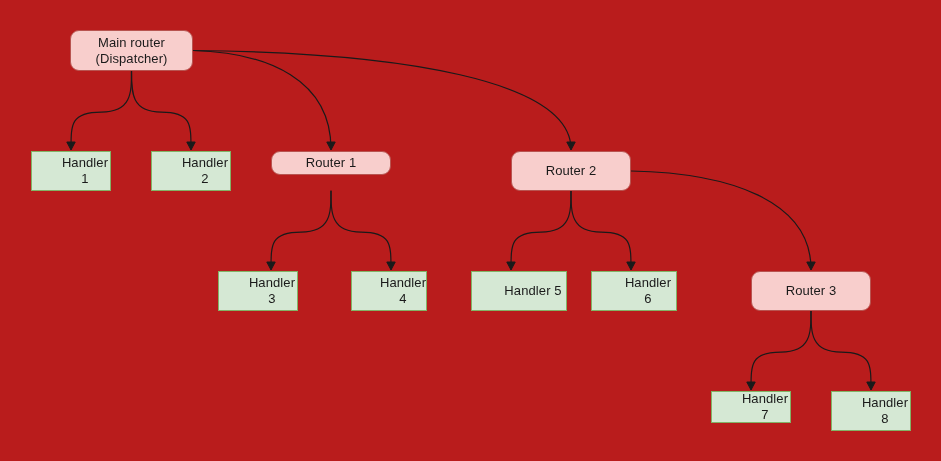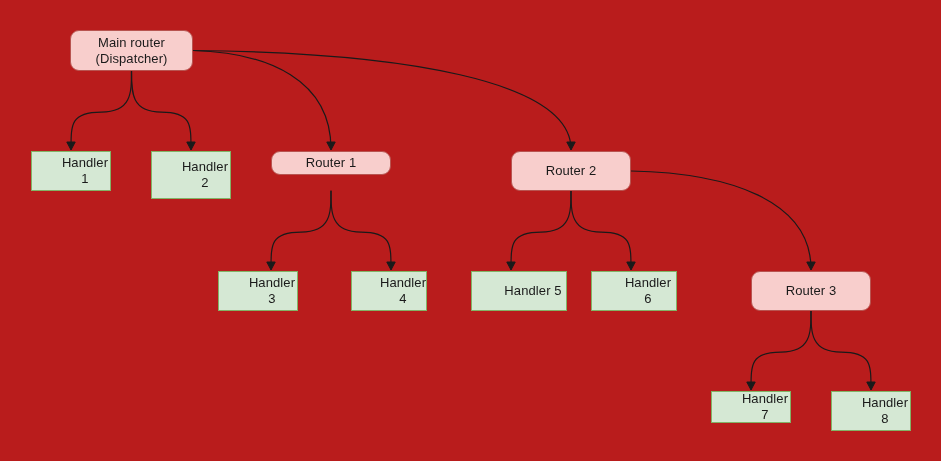--- a/index.html
+++ b/index.html
@@ -94,21 +94,21 @@
         <path d="M 746.8 382 L 751 390 L 755.2 382 Z" class="arrow-head"></path>
         <path d="M 811 311 C 811 333, 811 352.08, 841 352.08 C 871 352.08, 871 364, 871 389" class="edge-path"></path>
         <path d="M 866.8 382 L 871 390 L 875.2 382 Z" class="arrow-head"></path>
       </g>
   </svg>
 
   <div id="nodes-layer">
       <div class="node router" style="left: 70px; top: 30px; width: 123px; height: 41px;">Main router
 (Dispatcher)</div>
       <div class="node handler" style="left: 31px; top: 151px; width: 80px; height: 40px;">Handler 1</div>
-      <div class="node handler" style="left: 151px; top: 151px; width: 80px; height: 48px;">Handler 2</div>
+      <div class="node handler" style="left: 151px; top: 151px; width: 80px; height: 40px;">Handler 2</div>
       <div class="node router" style="left: 271px; top: 151px; width: 120px; height: 24px;">Router 1</div>
       <div class="node router" style="left: 511px; top: 151px; width: 120px; height: 40px;">Router 2</div>
       <div class="node handler" style="left: 218px; top: 271px; width: 80px; height: 40px;">Handler 3</div>
       <div class="node handler" style="left: 351px; top: 271px; width: 76px; height: 40px;">Handler 4</div>
       <div class="node handler" style="left: 471px; top: 271px; width: 96px; height: 40px;">Handler 5</div>
       <div class="node handler" style="left: 591px; top: 271px; width: 86px; height: 40px;">Handler 6</div>
       <div class="node router" style="left: 751px; top: 271px; width: 120px; height: 40px;">Router 3</div>
       <div class="node handler" style="left: 711px; top: 391px; width: 80px; height: 32px;">Handler 7</div>
       <div class="node handler" style="left: 831px; top: 391px; width: 80px; height: 40px;">Handler 8</div>
     </div>

